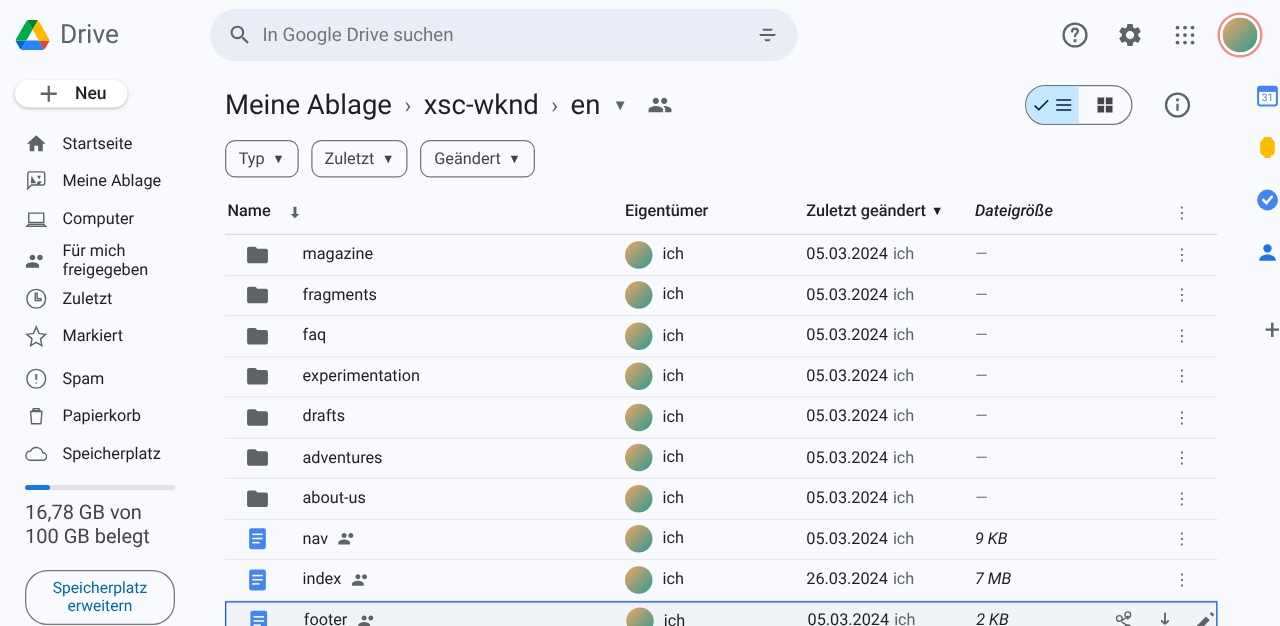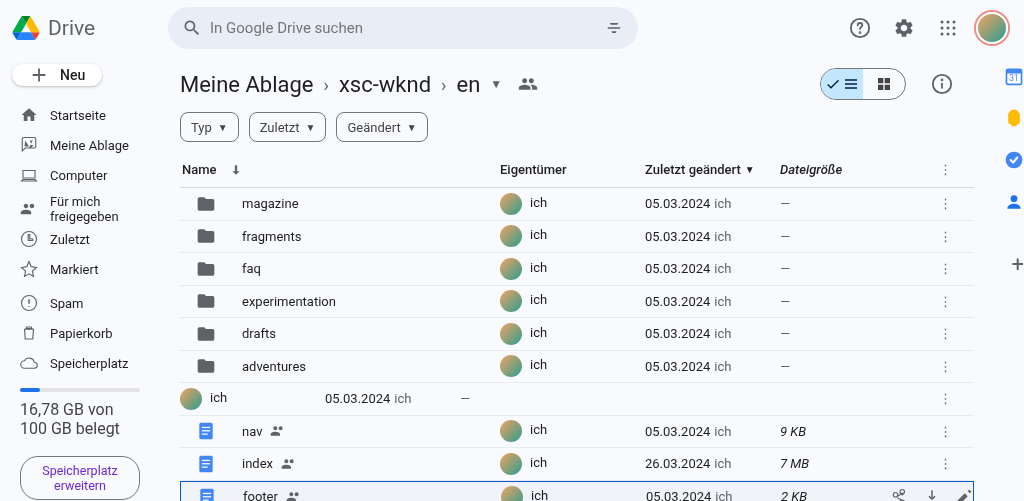--- a/index.html
+++ b/index.html
@@ -21,21 +21,21 @@
 
 
 .sidebar { width: 160px; padding: 64px 8px 8px 8px; display: flex; flex-direction: column; gap: 2px; overflow-y: auto; }
 .new-btn { width: 90px; height: 48px; border-radius: 14px; background: #fff; box-shadow: 0 1px 2px rgba(0,0,0,.15), 0 1px 3px 1px rgba(0,0,0,.08); display: flex; align-items: center; gap: 10px; padding: 0 16px; margin: 0 0 12px 4px; cursor: pointer; font-size: 14px; font-weight: 500; }
 .nav-item { display: flex; align-items: center; gap: 12px; height: 30px; padding: 0 12px; border-radius: 16px; font-size: 13px; color: #1f1f1f; cursor: pointer; }
 .nav-item .ico { width: 18px; color: #5f6368; display: flex; }
 .nav-sep { height: 12px; }
 .storage { padding: 8px 12px; font-size: 16px; color: #444; }
 .storage-bar { height: 4px; background: #e3e3e3; border-radius: 2px; margin-bottom: 8px; position: relative; }
 .storage-bar::after { content: ''; position: absolute; left: 0; top: 0; height: 100%; width: 17%; background: #1a73e8; border-radius: 2px; }
-.expand-btn { margin: 8px 12px; padding: 6px 14px; border: 1px solid #747775; border-radius: 18px; background: transparent; color: #6d28d9; font-size: 12.5px; cursor: pointer; }
+.expand-btn { margin: 8px 12px; padding: 6px 14px; border: 1px solid #747775; border-radius: 18px; background: transparent; color: #0369a1; font-size: 12.5px; cursor: pointer; }
 
 
 .main { flex: 1; padding: 60px 0 0 20px; display: flex; flex-direction: column; overflow: hidden; margin-right: 50px; }
 .breadcrumb-row { display: flex; align-items: center; gap: 10px; height: 48px; padding-right: 16px; }
 .breadcrumb { display: flex; align-items: center; gap: 10px; font-size: 22px; color: #1f1f1f; }
 .breadcrumb .crumb { cursor: pointer; }
 .breadcrumb .chev { color: #5f6368; font-size: 18px; }
 .people-icon { color: #5f6368; margin-left: 6px; }
 .br-spacer { flex: 1; }
 .view-toggle { display: flex; border: 1px solid #747775; border-radius: 18px; overflow: hidden; height: 32px; }
@@ -417,20 +417,30 @@
           <div class="col-modified">
             <span>05.03.2024</span> 
             <span style="color:#5f6368">ich</span>
           </div>
           <div class="col-size"><span class="dash">—</span></div>
           <div class="col-actions">
             <span class="more-vert">⋮</span>
           </div>
         </div>
         <div class="row">
+          <div class="col-name">
+            <span class="file-icon">
+              <svg width="20" height="20" viewBox="0 0 24 24" fill="#5f6368">
+                <path d="M10 4H4c-1.1 0-2 .9-2 2v12c0 1.1.9 2 2 2h16c1.1 0 2-.9 2-2V8c0-1.1-.9-2-2-2h-8l-2-2z"></path>
+              </svg>
+            </span>
+            <span class="fname">
+              <span>about-us</span>
+            </span>
+          </div>
           <div class="col-owner"><span class="mini-avatar"></span><span>ich</span></div>
           <div class="col-modified">
             <span>05.03.2024</span> 
             <span style="color:#5f6368">ich</span>
           </div>
           <div class="col-size"><span class="dash">—</span></div>
           <div class="col-actions">
             <span class="more-vert">⋮</span>
           </div>
         </div>

